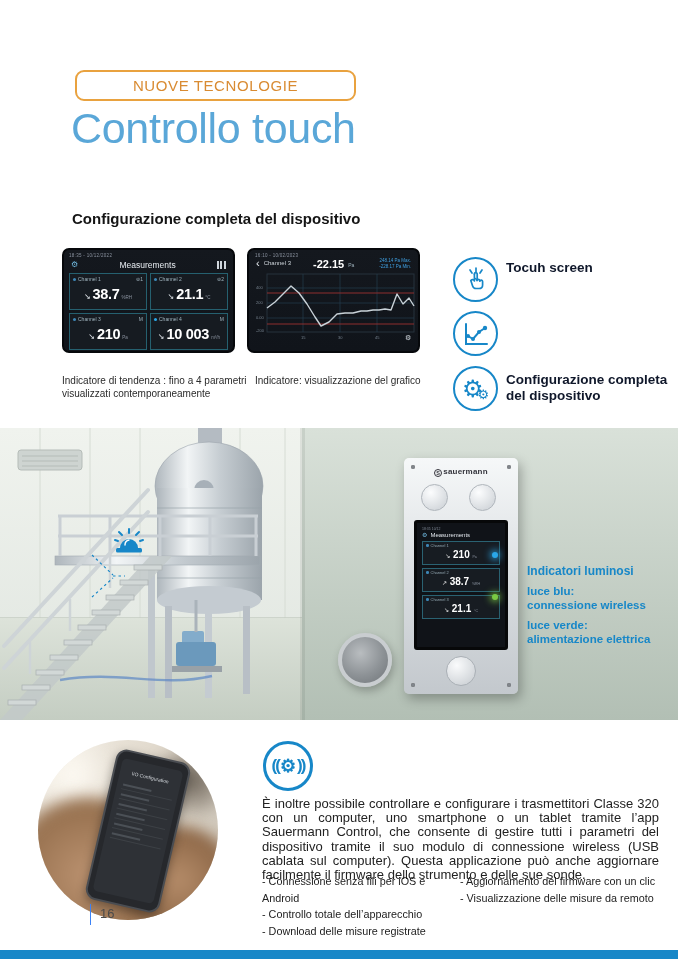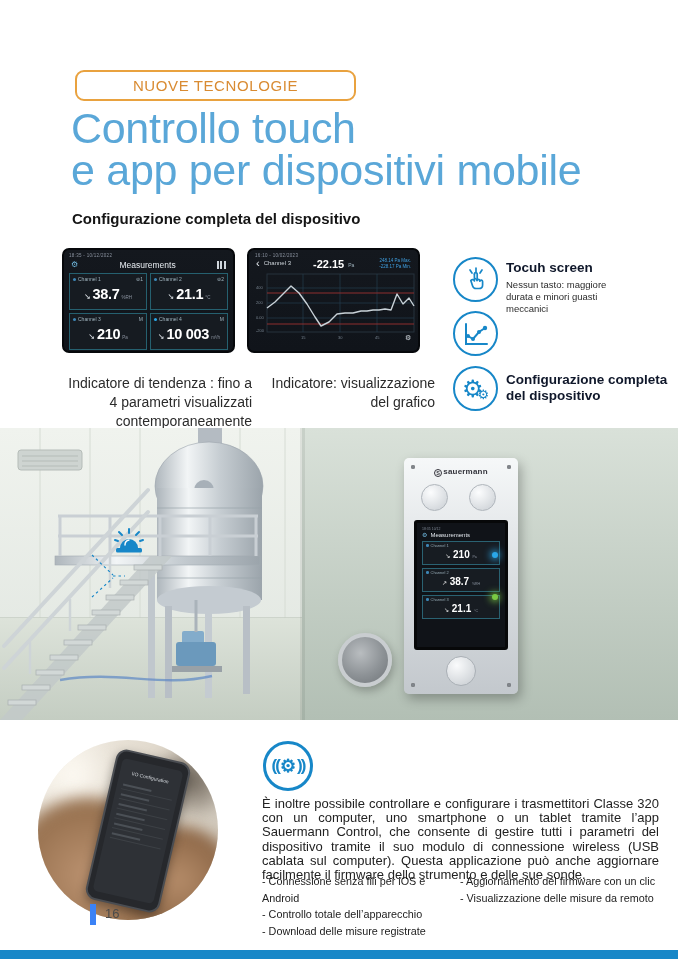--- a/index.html
+++ b/index.html
@@ -33,21 +33,21 @@
   .tile-arr { font-size:8px; color:#e8edf2; }
   .tile-num { font-size:14.5px; font-weight:bold; color:#ffffff; letter-spacing:-.3px; }
   .tile-unit { font-size:4.5px; color:#8b93a0; }
 
   .g-head { display:flex; align-items:flex-start; gap:4px; height:14px; padding:0 1px; }
   .g-back { font-size:11px; line-height:10px; color:#e8edf2; }
   .g-ch { font-size:6px; color:#cfd6dc; margin-top:2px; }
   .g-val { font-size:11px; font-weight:bold; color:#fff; margin-left:18px; }
   .g-unit { font-size:5px; color:#9fb3bd; margin-top:4px; }
   .g-maxmin { margin-left:auto; text-align:right; font-size:4.5px; line-height:6px; color:#3f9fe0; }
-  .caption { font-size:14px; line-height:19px; color:#2b2b2b;text-align:right; }
+  .caption { font-size:10px; line-height:13px; color:#2b2b2b; }
   .cap1 { left:62px; top:366px; width:190px; }
   .cap2 { left:255px; top:366px; width:180px; }
 
   
   .feat-ic { width:45px; height:45px; border-radius:50%; border:2.5px solid #1787c8; background:#fff;
              display:flex; align-items:center; justify-content:center; }
   .feat-title { font-size:13.5px; font-weight:bold; color:#0f172a; line-height:16px; }
   .feat-desc { font-size:9.5px; color:#2b2b2b; line-height:12px; margin-top:3px; }
   .gear-big { color:#1787c8; font-size:24px; line-height:24px; }
   .gear-small { color:#1787c8; font-size:13px; line-height:13px; margin-left:-6px; margin-top:12px; }
@@ -104,32 +104,31 @@
              display:flex; align-items:center; justify-content:center; color:#1787c8; font-weight:bold; }
   .applogo .p { font-size:17px; letter-spacing:-2px; }
   .applogo .g { font-size:18px; margin:0 1px; }
   .app-head { left:330px; top:739px; font-size:13.5px; font-weight:bold; color:#151515; line-height:17px; }
   .app-body { left:262px; top:789px; width:397px; font-size:13px; line-height:14.2px; color:#222; text-align:justify; }
   .bullets { font-size:10.8px; line-height:16.5px; color:#222; }
   .bul-l { left:262px; top:865px; width:198px; }
   .bul-r { left:460px; top:865px; width:210px; }
 
   
-  .pagenum { left:90px; top:896px; border-left:6px solid #3b82f6; padding:2px 0 4px 9px; font-size:13px; color:#4a4a4a; }
+  .pagenum { left:90px; top:896px; border-left:1px solid #3b82f6; padding:2px 0 4px 9px; font-size:13px; color:#4a4a4a; }
   .bottombar { left:0; top:942px; width:678px; height:17px; background:#1787c8; }
 </style>
 </head>
 <body>
 
 <div class="stage">
 
   <div class="abs badge">NUOVE TECNOLOGIE</div>
   <div class="abs title">
     <div>Controllo touch</div>
-    <div>e app per dispositivi mobile</div>
   </div>
   <div class="abs subtitle">Configurazione completa del dispositivo</div>
 
   <div class="abs shot shot1">
     <div class="shot-status">18:35 - 10/12/2022</div>
     <div class="shot-titlebar">
       <span class="gear-sm">⚙</span>
       <span class="shot-title">Measurements</span>
       <span class="bars-ic"></span>
     </div>
@@ -228,21 +227,20 @@
         <line x1="14" y1="2" x2="14" y2="6"></line>
           <line x1="8" y1="4" x2="10" y2="7"></line>
           <line x1="20" y1="4" x2="18" y2="7"></line>
         <path d="M12.4,8 v7 M12.4,15 c0,-1.5 -3,-2 -3.6,-0.4 l1.8,5.4 c0.5,1.6 1.6,2.5 3.4,2.5 h3 c2.2,0 3.6,-1.3 3.6,-3.6 v-3.4 c0,-1.6 -2.4,-1.9 -2.8,-0.3 m-2.8,-0.6 c0,-1.6 2.4,-1.9 2.8,0.3 m-5.6,-0.9 c0.2,-1.8 2.6,-1.8 2.8,0.6" fill="#fff"></path>
         <path d="M12.4,8 a1.4,1.4 0 0 1 2.8,0 v6"></path>
       </g>
     </svg>
   </div>
   <div class="abs" style="left:506px; top:252px; width:128px;">
     <div class="feat-title">Tocuh screen</div>
-    <div class="feat-desc" style="width:112px;">Nessun tasto: maggiore durata e minori guasti meccanici</div>
   </div>
 
   <div class="abs feat-ic" style="left:453px; top:303px;">
     <svg width="28" height="28" viewBox="0 0 28 28">
       <g stroke="#1787c8" stroke-width="2" fill="none" stroke-linecap="round">
         <polyline points="4,4 4,24 25,24"></polyline>
         <polyline points="6,16 11,19 17,12 23,8"></polyline>
       </g>
       <circle cx="6" cy="16" r="2" fill="#1787c8"></circle>
         <circle cx="11" cy="19" r="2" fill="#1787c8"></circle>
@@ -413,20 +411,29 @@
       </div>
       <span class="abs led led-blue" style="left:88px; top:94px;"></span>
       <span class="abs led led-green" style="left:88px; top:136px;"></span>
       <div class="abs dev-btn"></div>
     </div>
 
     
     <div class="abs dome" style="left:338px; top:205px;"></div>
 
     
+    <div class="abs callout" style="left:527px; top:136px;">
+      <div class="co-head">Indicatori luminosi</div>
+      <div class="co-gap"></div>
+      <div class="co-line">luce blu:</div>
+      <div class="co-line">connessione wireless</div>
+      <div class="co-gap"></div>
+      <div class="co-line">luce verde:</div>
+      <div class="co-line">alimentazione elettrica</div>
+    </div>
   </div>
 
   <div class="abs circle-photo">
     <div class="blob" style="left:-20px; top:-10px; width:110px; height:90px; background:radial-gradient(circle,#fdfaf3,transparent 70%);"></div>
     <div class="blob" style="right:-25px; top:5px; width:100px; height:70px; background:radial-gradient(circle,#6b6257,transparent 70%);"></div>
     <div class="blob" style="left:-35px; top:55px; width:170px; height:160px; background:radial-gradient(circle,#bb9270,#96704e 60%,transparent 75%);"></div>
     <div class="blob" style="right:-20px; bottom:-15px; width:120px; height:110px; background:radial-gradient(circle,#b68d6a,#8d6747 60%,transparent 78%);"></div>
     <div class="phone">
       <div class="phone-screen">
         <div class="phone-title">I/O Configuration</div>

